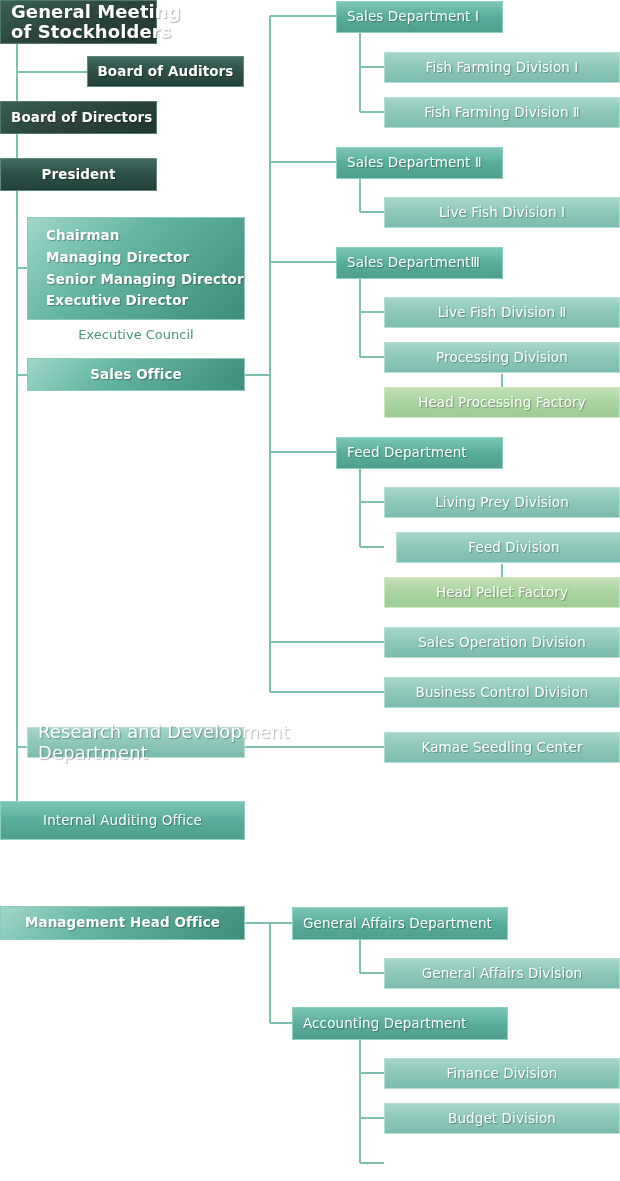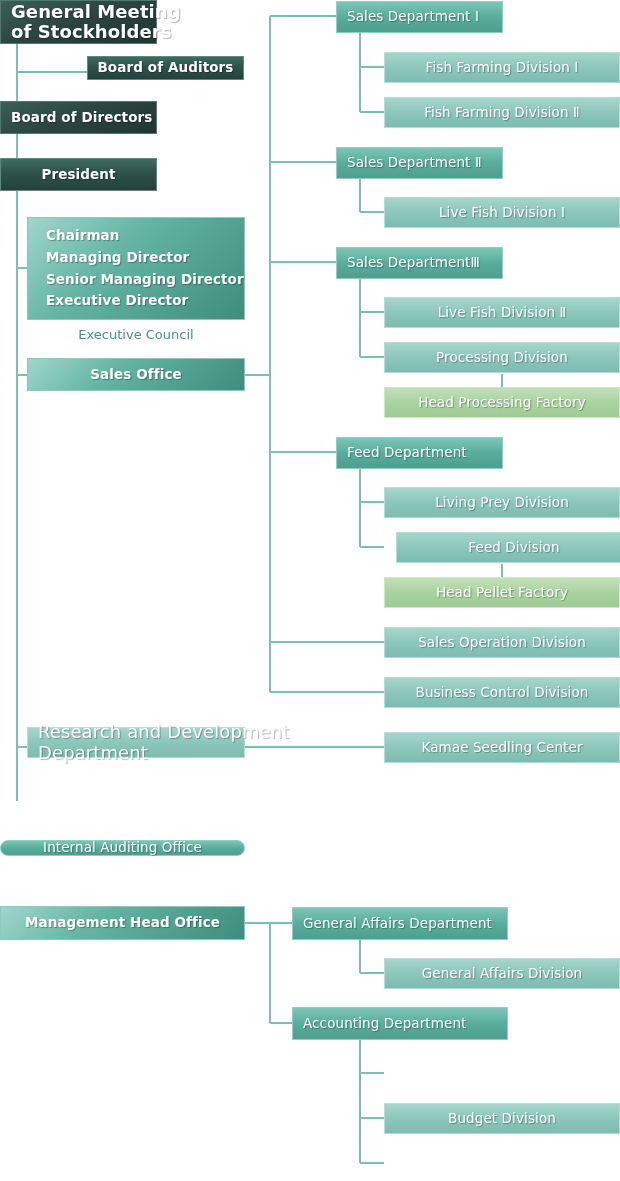--- a/index.html
+++ b/index.html
@@ -169,21 +169,21 @@
       <path d="M360,1118 L360,1163"></path>
       <path d="M360,1163 L384,1163"></path>
     </g>
   </svg>
 
   <div class="node t-darkest align-left" style="left:0px;top:0px;width:157px;height:44px;">
     <span class="two-line">General Meeting
 of Stockholders</span>
   </div>
 
-  <div class="node t-dark align-center" style="left:87px;top:56px;width:157px;height:24px;">
+  <div class="node t-dark align-center" style="left:87px;top:56px;width:157px;height:31px;">
     <span>Board of Auditors</span>
   </div>
 
   <div class="node t-darkest align-left pad-l" style="left:0px;top:101px;width:157px;height:33px;">
     <span>Board of Directors</span>
   </div>
 
   <div class="node t-dark align-center" style="left:0px;top:158px;width:157px;height:33px;">
     <span>President</span>
   </div>
@@ -198,21 +198,21 @@
 
   <div class="node t-exec align-center" style="left:27px;top:358px;width:218px;height:33px;">
     <span>Sales Office</span>
   </div>
 
   <div class="node t-light align-left" style="left:27px;top:727px;width:218px;height:31px;">
     <span class="two-line">Research and Development
 Department</span>
   </div>
 
-  <div class="node t-mid align-center" style="left:0px;top:840px;width:245px;height:16px;border-radius:9px;">
+  <div class="node t-mid align-center" style="left:0px;top:801px;width:245px;height:39px;">
     <span>Internal Auditing Office</span>
   </div>
 
   <div class="node t-exec align-center" style="left:0px;top:906px;width:245px;height:34px;">
     <span>Management Head Office</span>
   </div>
 
   <div class="node t-mid align-left pad-l" style="left:336px;top:1px;width:167px;height:32px;">
     <span>Sales Department Ⅰ</span>
   </div>
@@ -282,20 +282,23 @@
   </div>
 
   <div class="node t-light align-center" style="left:384px;top:958px;width:236px;height:31px;">
     <span>General Affairs Division</span>
   </div>
 
   <div class="node t-mid align-left pad-l" style="left:292px;top:1007px;width:216px;height:33px;">
     <span>Accounting Department</span>
   </div>
 
+  <div class="node t-light align-center" style="left:384px;top:1058px;width:236px;height:31px;">
+    <span>Finance Division</span>
+  </div>
 
   <div class="node t-light align-center" style="left:384px;top:1103px;width:236px;height:31px;">
     <span>Budget Division</span>
   </div>
 
   <div class="node t-light align-center" style="left:384px;top:1186px;width:236px;height:31px;">
     <span>Corporate Planning Division</span>
   </div>
 
 </div>

